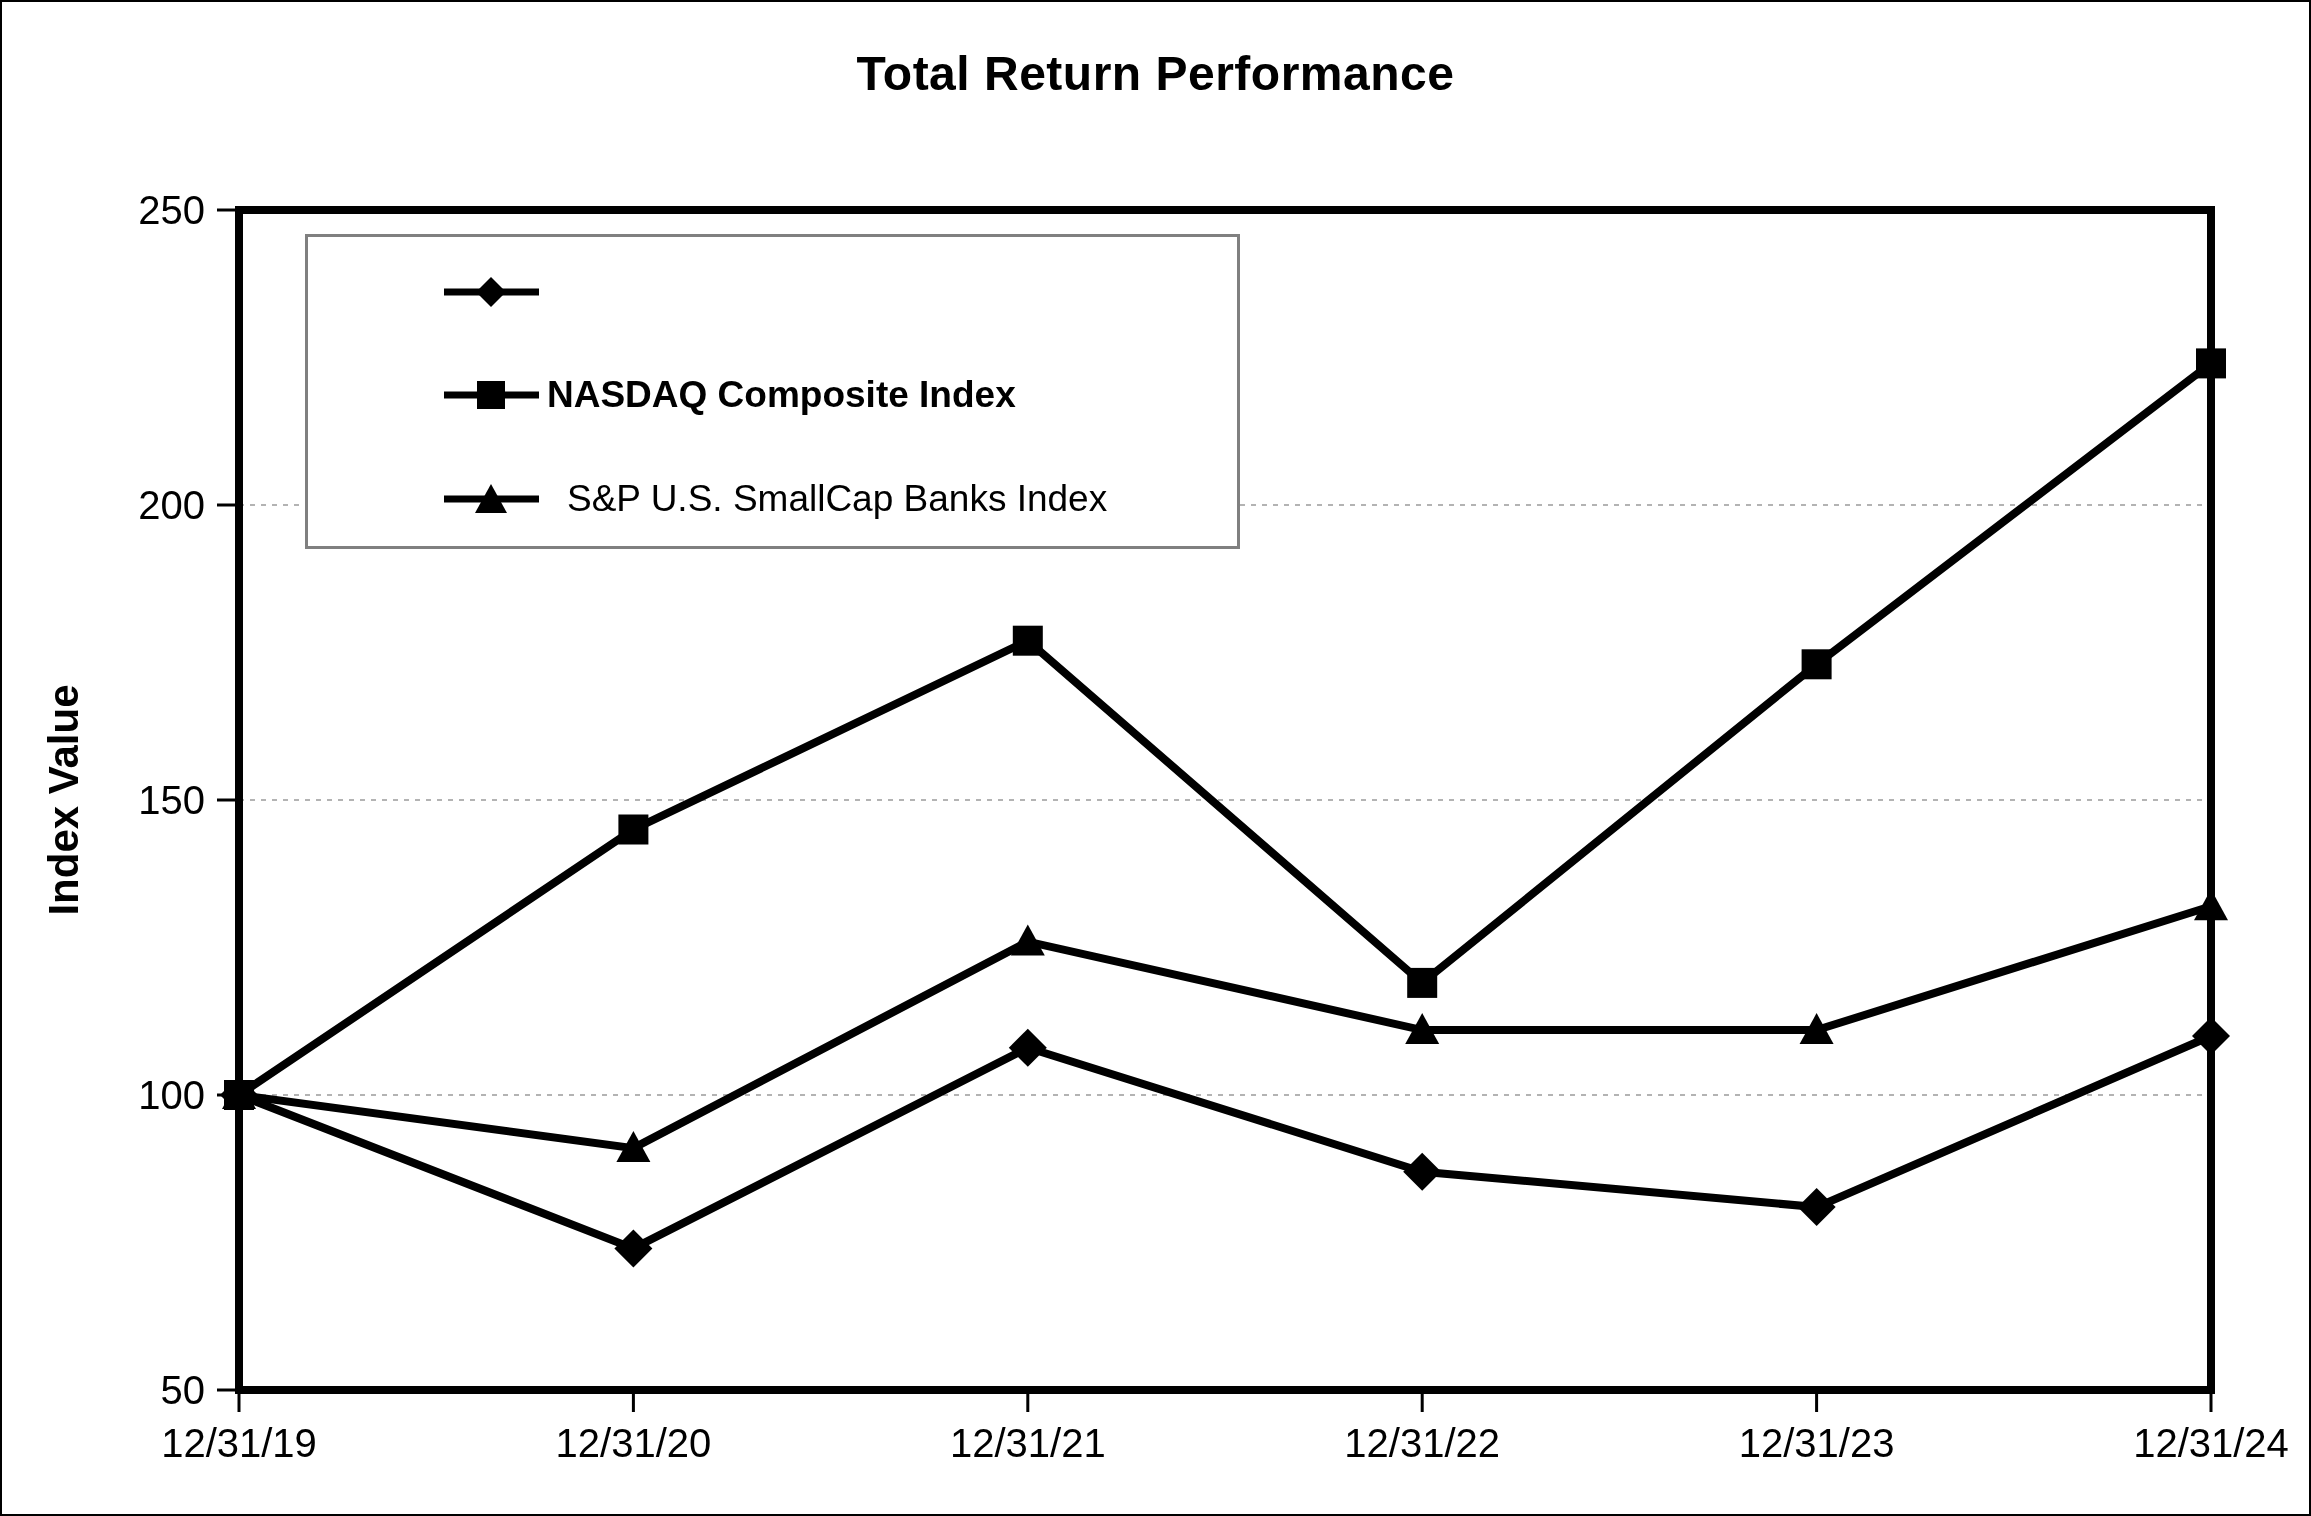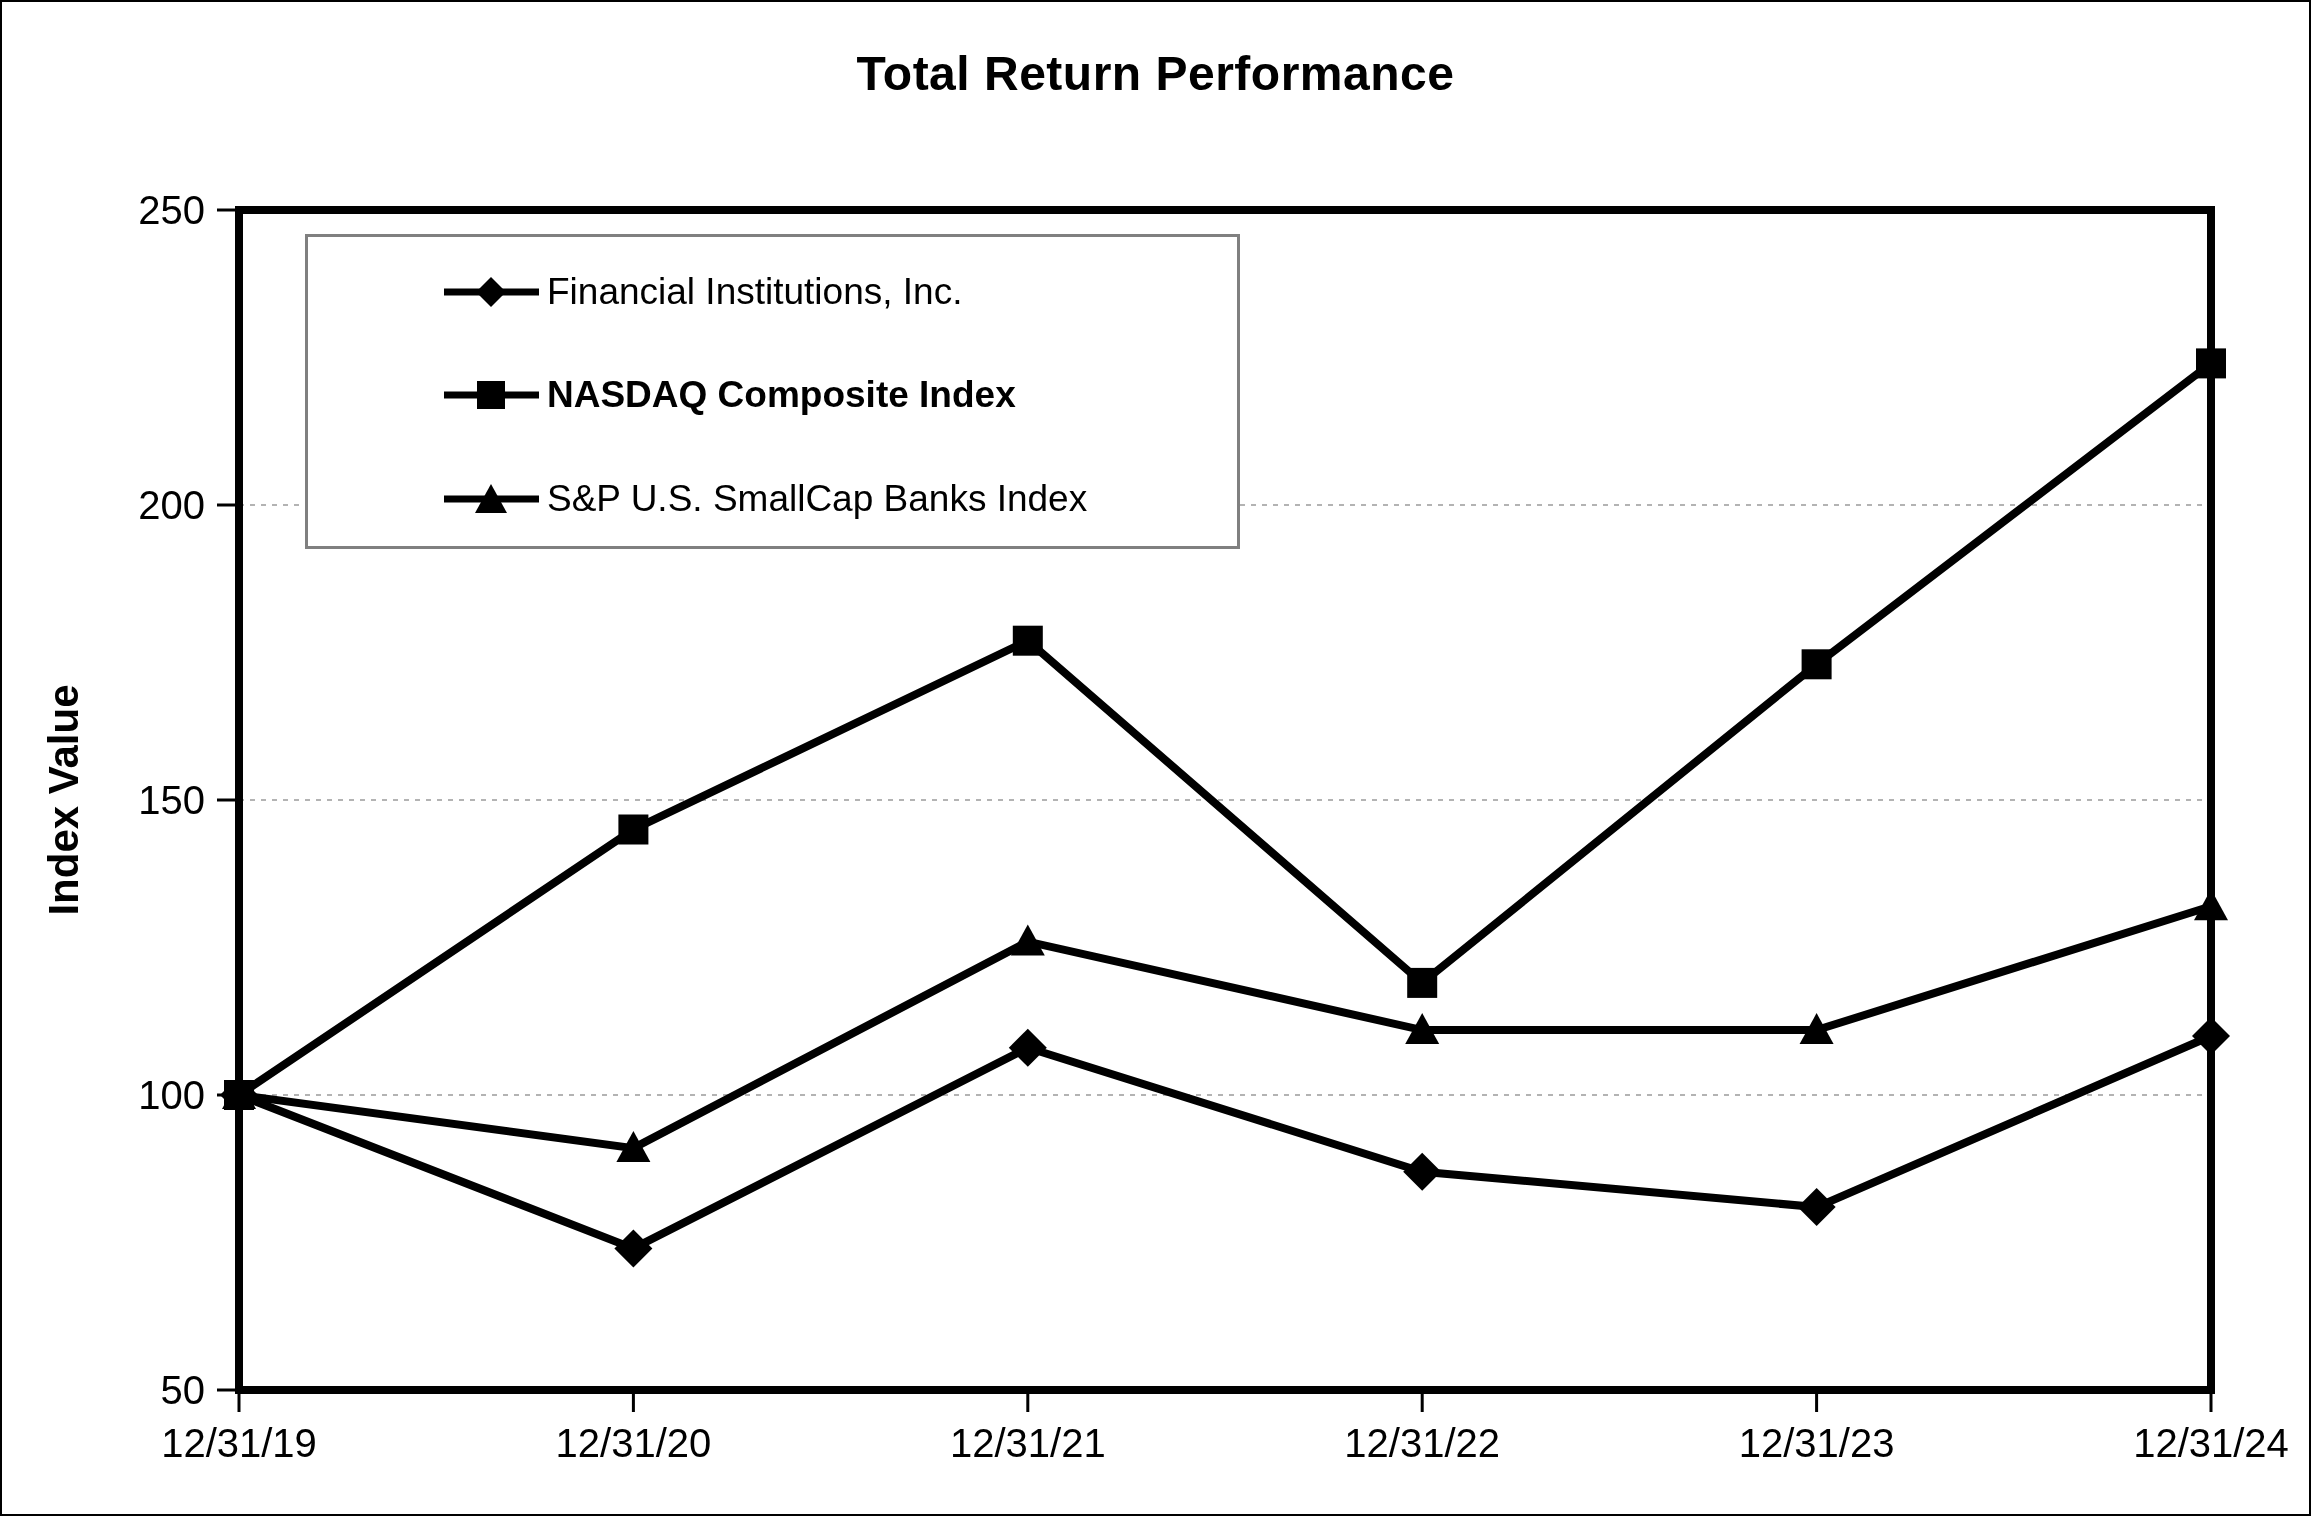--- a/index.html
+++ b/index.html
@@ -99,30 +99,29 @@
       <rect x="1799.6" y="647.3" width="30" height="30" fill="#000000"></rect>
       <rect x="2194" y="346.4000000000001" width="30" height="30" fill="#000000"></rect>
     </svg>
 
   <div class="legend">
     <div class="lentry" style="top:33px;">
       <svg width="95" height="44">
         <line x1="0" y1="22" x2="95" y2="22" stroke="#000" stroke-width="7"></line>
         <path d="M47 7 L62 22 L47 37 L32 22 Z" fill="#000"></path>
       </svg>
-      <span class="label">Financial Institutions, Inc.</span>
     </div>
     <div class="lentry" style="top:136px;font-weight:bold;">
       <svg width="95" height="44">
         <line x1="0" y1="22" x2="95" y2="22" stroke="#000" stroke-width="7"></line>
         <rect x="33" y="8" width="28" height="28" fill="#000"></rect>
       </svg>
       <span class="label">NASDAQ Composite Index</span>
     </div>
-    <div class="lentry" style="top:240px;">
+    <div class="lentry" style="top:240px;gap:20px;">
       <svg width="95" height="44">
         <line x1="0" y1="22" x2="95" y2="22" stroke="#000" stroke-width="7"></line>
         <path d="M47 7 L63 36 L31 36 Z" fill="#000"></path>
       </svg>
       <span class="label">S&amp;P U.S. SmallCap Banks Index</span>
     </div>
   </div>
 
 </div>
 

